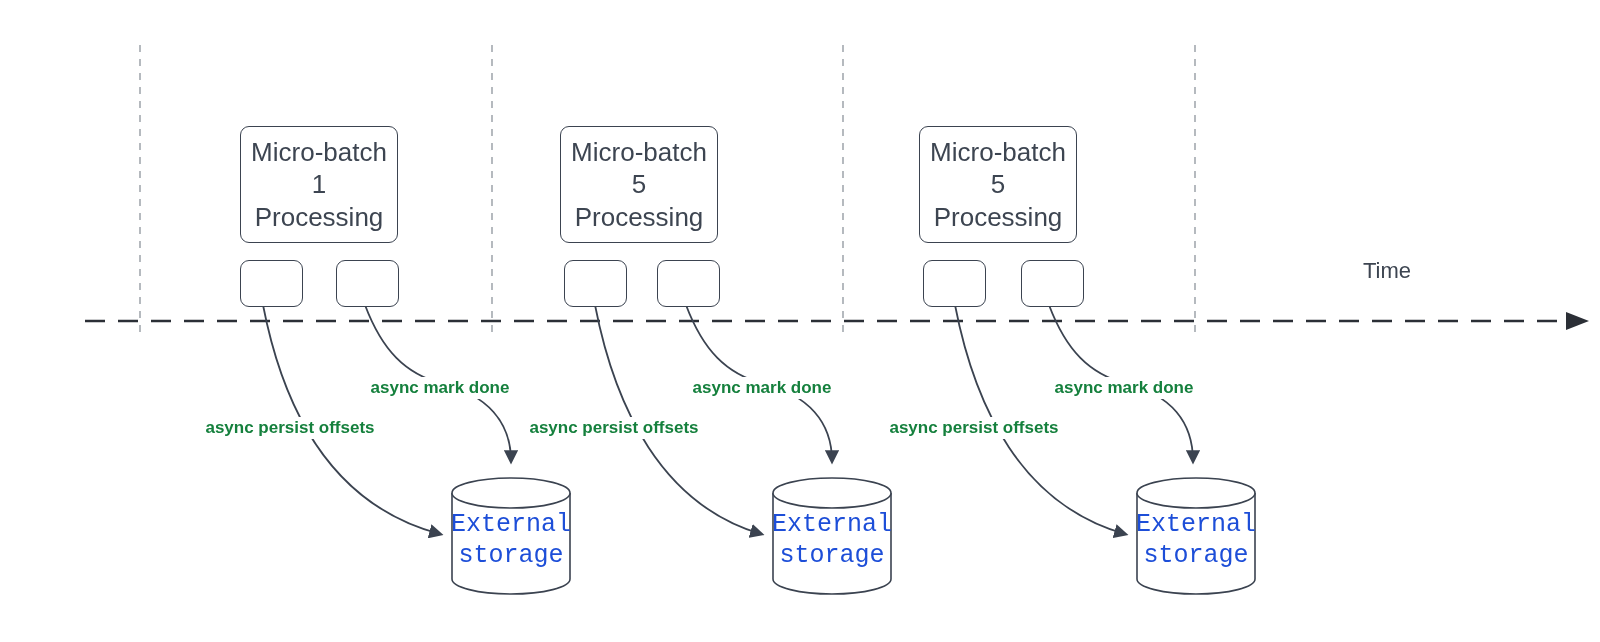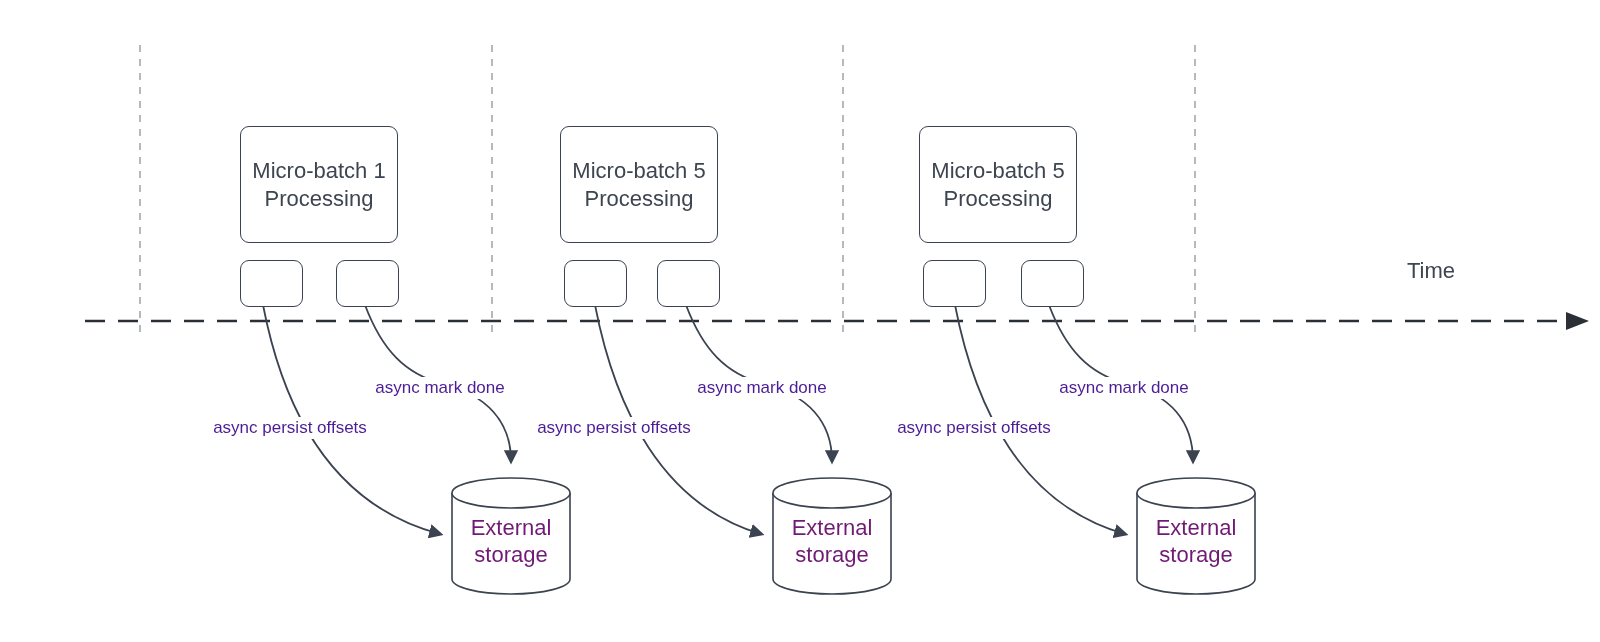--- a/index.html
+++ b/index.html
@@ -4,41 +4,42 @@
 <style>
   html,body{margin:0;padding:0;background:#fff;}
   .canvas{
     position:relative;width:1600px;height:642px;background:#ffffff;
     font-family:"Liberation Sans",sans-serif;overflow:hidden;
   }
   svg.underlay{position:absolute;left:0;top:0;}
   .process-box{
     position:absolute;width:156px;height:115px;
     border:1.6px solid #3b4350;border-radius:9px;background:#ffffff;
-    display:flex;align-items:center;justify-content:center;
-    text-align:center;font-size:22px;line-height:1.25;color:#3d4551;
+    display:flex;align-items:center;
+    text-align:center;font-size:26px;line-height:1.25;color:#3d4551;
     white-space:pre-line;
   }
   .task-box{
     position:absolute;width:61px;height:45px;
     border:1.6px solid #3b4350;border-radius:9px;background:#ffffff;
   }
   .edge-label{
     position:absolute;transform:translate(-50%,-50%);
-    font-size:17px;font-weight:normal;color:#4c1d95;
+    font-size:17px;font-weight:bold;color:#15803d;
     background:#ffffff;padding:1px 4px;white-space:nowrap;text-align:right;
   }
   .storage-label{
     position:absolute;transform:translate(-50%,-50%);
-    font-size:22px;line-height:1.23;color:#701a75;text-align:center;
+    font-size:25px;line-height:1.23;color:#1d4ed8;text-align:center;
     white-space:pre-line;
+    font-family:Liberation Mono, monospace;
   }
   .time-label{
     position:absolute;transform:translate(-50%,-50%);
-    font-size:22px;color:#3d4551;white-space:nowrap;margin-left:44px;
+    font-size:22px;color:#3d4551;white-space:nowrap;
   }
 </style>
 </head>
 <body>
 
 <div class="canvas">
 
   <svg class="underlay" width="1600" height="642" viewBox="0 0 1600 642">
     <defs>
       <marker id="arrow" viewBox="0 0 10 10" refX="7.5" refY="5" markerWidth="8" markerHeight="8" orient="auto-start-reverse">

